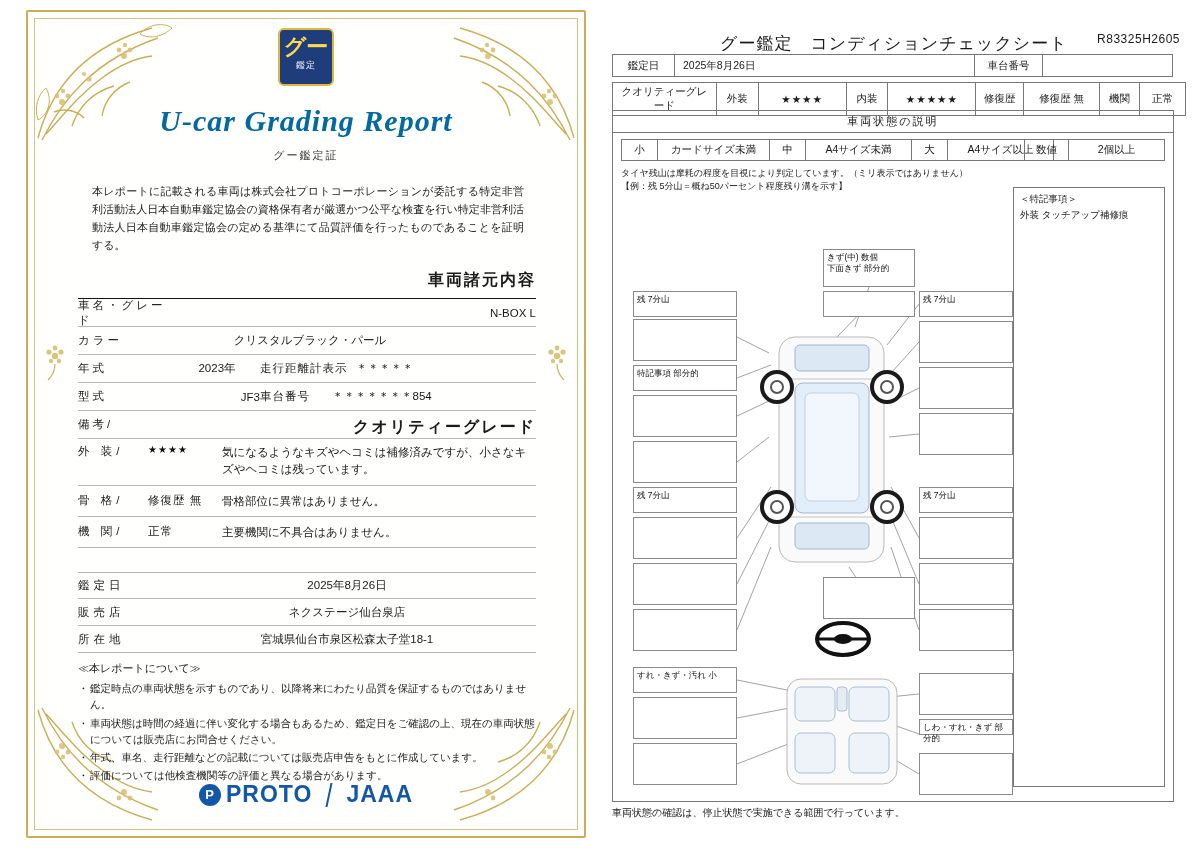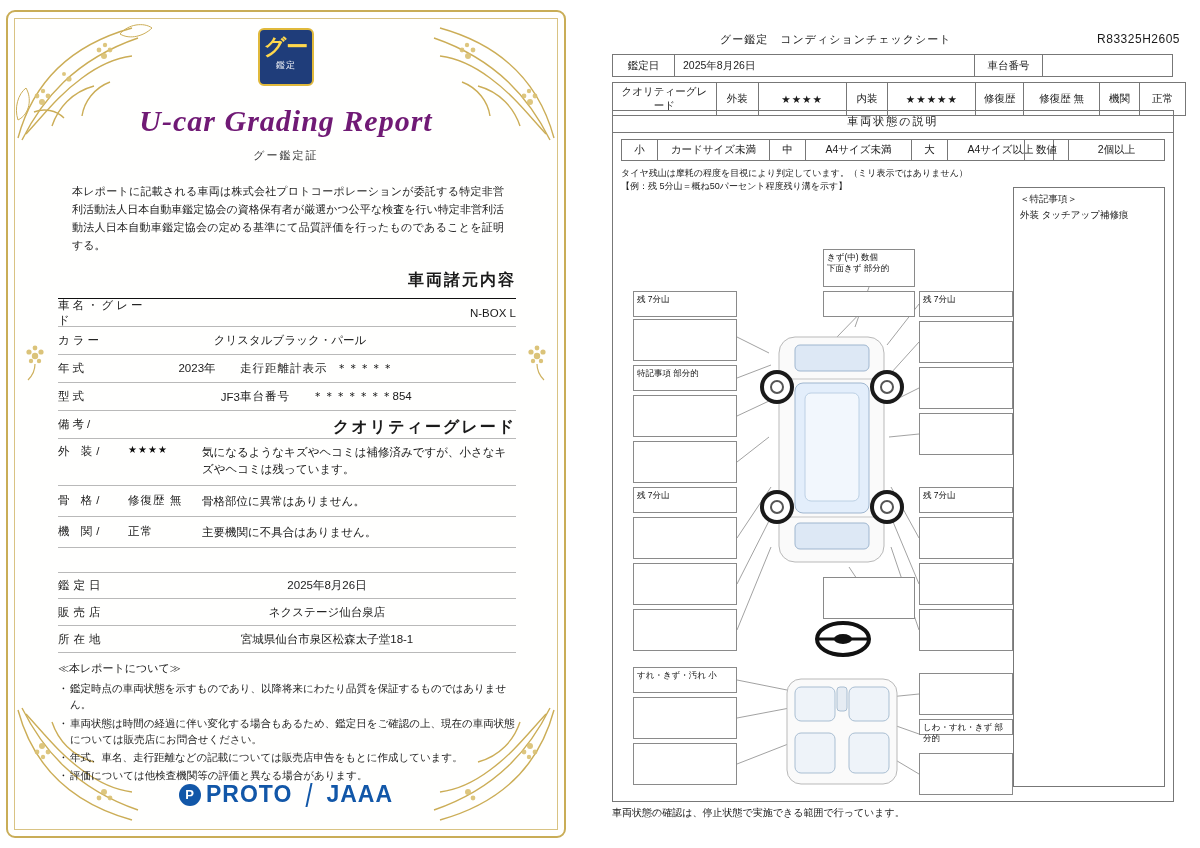--- a/index.html
+++ b/index.html
@@ -9,24 +9,24 @@
     background:#ffffff;
     font-family:"Liberation Sans", sans-serif;
     color:#1a1a1a;
     position:relative;
     overflow:hidden;
   }
   .page { position:relative; width:1200px; height:848px; background:#fff; }
 
   
   .cert {
-    position:absolute; left:6px; top:10px; width:560px; height:828px;
+    position:absolute; left:26px; top:10px; width:560px; height:828px;
     background:#fffffe;
     border:2px solid #c9ad57;
-    border-radius:9px;
+    border-radius:2px;
   }
   .cert-inner {
     position:absolute; inset:6px;
     border:1px solid #d9c383;
   }
   
   .corner {
     position:absolute; width:150px; height:130px; pointer-events:none;
     opacity:.95;
   }
@@ -53,21 +53,21 @@
   }
   .goo-badge .g {
     font-size:22px; font-weight:bold; color:#ffd84d; display:block; line-height:1;
   }
   .goo-badge .k { font-size:9px; letter-spacing:1px; display:block; margin-top:3px;}
 
   .cert-title {
     position:absolute; left:0; right:0; top:92px; text-align:center;
     font-family:"Liberation Serif", serif;
     font-style:italic; font-weight:bold;
-    font-size:30px; color:#701a75;
+    font-size:30px; color:#0369a1;
     letter-spacing:1px;
   }
   .cert-subtitle {
     position:absolute; left:0; right:0; top:136px; text-align:center;
     font-size:11px; color:#333; letter-spacing:2px;
   }
   .cert-note {
     position:absolute; left:64px; right:60px; top:170px;
     font-size:11px; line-height:1.65; color:#222; text-align:justify;
   }
@@ -106,21 +106,21 @@
   .about li:before { content:"・"; position:absolute; left:0; top:0; }
 
   .logos { position:absolute; left:0; right:0; bottom:28px; display:flex; justify-content:center; align-items:center; gap:16px; }
   .proto { display:flex; align-items:center; gap:5px; color:#1257a8; font-weight:bold; font-size:23px; letter-spacing:1px; font-family:"Liberation Sans", sans-serif;}
   .proto .circ { width:22px;height:22px;border-radius:50%;background:#1257a8; color:#fff; font-size:13px; display:flex;align-items:center;justify-content:center; }
   .divider-v { width:2px; height:24px; background:#1257a8; transform:skewX(-12deg); }
   .jaaa { color:#1257a8; font-weight:bold; font-size:23px; letter-spacing:1px; }
 
   
   .sheet { position:absolute; left:600px; top:24px; width:586px; height:800px; font-size:10px; }
-  .sheet-title { position:absolute; left:120px; top:8px; font-size:11px; letter-spacing:1px; }
+  .sheet-title { position:absolute; left:120px; top:8px; font-size:17px; letter-spacing:1px; }
   .sheet-code { position:absolute; right:6px; top:8px; font-size:12px; letter-spacing:.5px; }
 
   table.grid { border-collapse:collapse; }
   table.grid td { border:1px solid #777; padding:2px 5px; font-size:10.5px; }
 
   .r1 { position:absolute; left:12px; top:30px; }
   .r1 td { height:22px; }
   .r2 { position:absolute; left:12px; top:58px; }
   .r2 td { height:22px; }
 

